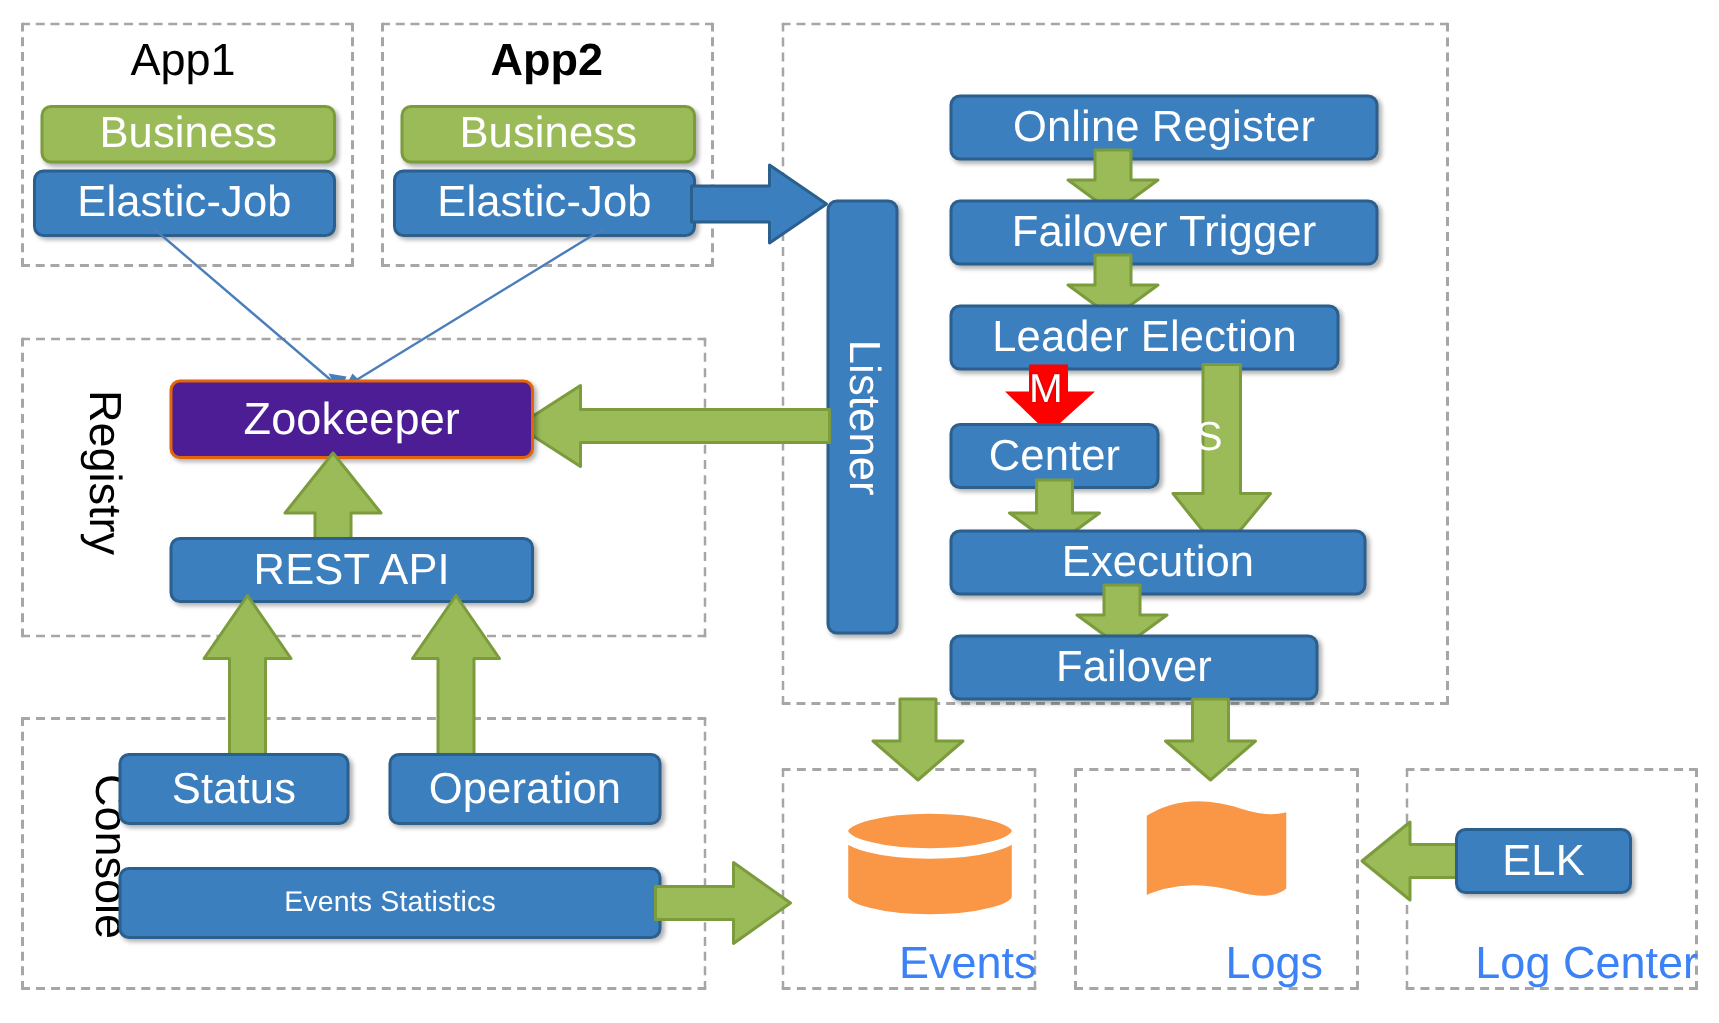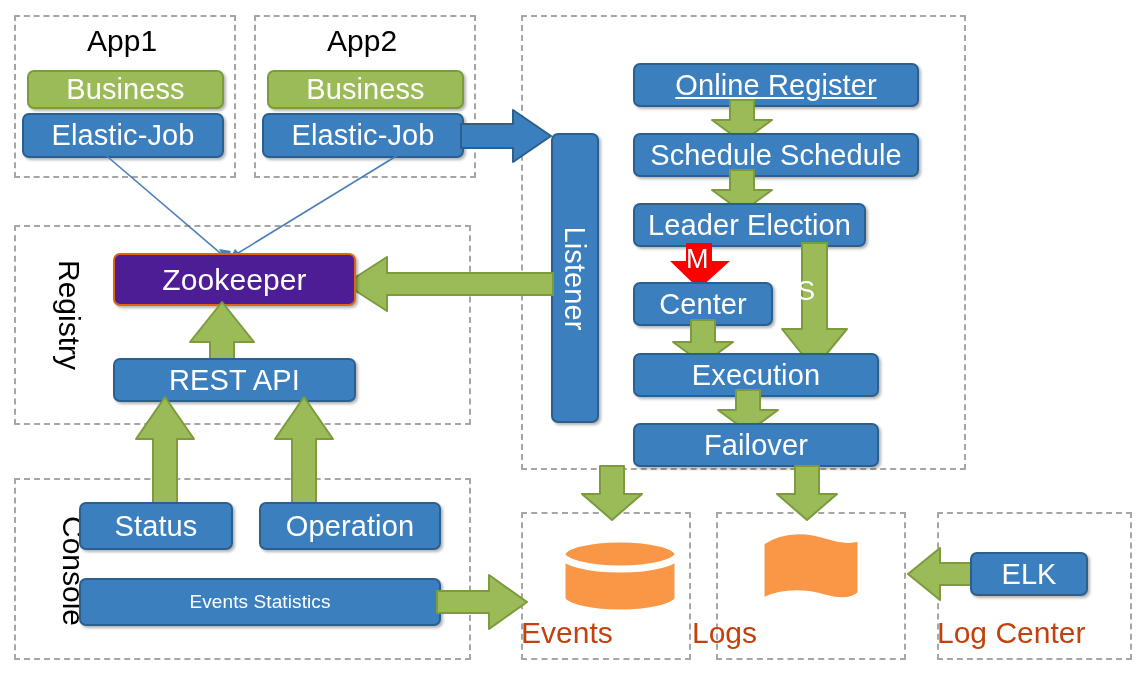--- a/index.html
+++ b/index.html
@@ -23,42 +23,42 @@
 
   
   .node.vtext span{transform:rotate(90deg);display:block;}
 
   
   .arw{position:absolute;}
   .arw svg{display:block;overflow:visible;}
 
   
   .icon{position:absolute;}
-  .iconlabel{position:absolute;color:#c2410c;font-size:30px;line-height:1;white-space:nowrap;text-align:left;}
+  .iconlabel{position:absolute;color:#3b82f6;font-size:30px;line-height:1;white-space:nowrap;text-align:right;margin-top:10px;}
 
   
   .mbadge{position:absolute;color:#fff;font-size:27px;line-height:1;z-index:6;text-shadow:0 0 2px rgba(0,0,0,.25);}
   .slabel{position:absolute;color:#fff;font-size:27px;line-height:1;z-index:6;}
 </style>
 </head>
 <body>
 
 <div id="stage">
 
   <div class="group" style="left:14px;top:15px;width:222px;height:163px;"></div>
   <div class="group" style="left:254px;top:15px;width:222px;height:163px;"></div>
   <div class="group" style="left:521px;top:15px;width:445px;height:455px;"></div>
   <div class="group" style="left:14px;top:225px;width:457px;height:200px;"></div>
   <div class="group" style="left:14px;top:478px;width:457px;height:182px;"></div>
   <div class="group" style="left:521px;top:512px;width:170px;height:148px;"></div>
   <div class="group" style="left:716px;top:512px;width:190px;height:148px;"></div>
   <div class="group" style="left:937px;top:512px;width:195px;height:148px;"></div>
 
   <div class="gcap" style="left:87px;top:26px;">App1</div>
-  <div class="gcap" style="left:327px;top:26px;">App2</div>
+  <div class="gcap" style="left:327px;top:26px;font-weight:bold;">App2</div>
   <div class="gcap vert" style="left:14px;top:300px;transform:rotate(90deg);">Registry</div>
   <div class="gcap vert" style="left:18px;top:556px;transform:rotate(90deg);">Console</div>
   <div class="iconlabel" style="left:521px;top:618px;width:170px;">Events</div>
   <div class="iconlabel" style="left:692px;top:618px;width:190px;">Logs</div>
   <div class="iconlabel" style="left:937px;top:618px;width:195px;">Log Center</div>
 
   <div class="node green" style="left:27px;top:70px;width:197px;height:39px;font-size:29px;">Business</div>
   <div class="node blue" style="left:22px;top:113px;width:202px;height:45px;font-size:29px;">Elastic-Job</div>
 
   <div class="node green" style="left:267px;top:70px;width:197px;height:39px;font-size:29px;">Business</div>
@@ -80,37 +80,37 @@
     <svg width="180" height="115" viewBox="0 0 180 115">
       <line x1="178" y1="2" x2="5" y2="108" stroke="#4a7ebb" stroke-width="1.6"></line>
       <polygon points="3,112 10,99 17,106" fill="#4a7ebb"></polygon>
     </svg>
   </div>
 
   <div class="node blue vtext" style="left:551px;top:133px;width:48px;height:290px;font-size:29px;">
     <span>Listener</span>
   </div>
 
-  <div class="node blue" style="left:633px;top:63px;width:286px;height:44px;font-size:29px;text-decoration:underline;">Online Register</div>
+  <div class="node blue" style="left:633px;top:63px;width:286px;height:44px;font-size:29px;">Online Register</div>
 
   <div class="arw" style="left:708px;top:100px;width:68px;height:44px;">
     <svg width="68" height="44" viewBox="0 0 68 44">
       <polygon points="22,0 46,0 46,20 64,20 34,42 4,20 22,20" fill="#9bbb59" stroke="#7b9b3c" stroke-width="2" stroke-linejoin="round"></polygon>
     </svg>
   </div>
 
-  <div class="node blue" style="left:633px;top:133px;width:286px;height:44px;font-size:29px;">Schedule Schedule</div>
+  <div class="node blue" style="left:633px;top:133px;width:286px;height:44px;font-size:29px;">Failover Trigger</div>
 
   <div class="arw" style="left:708px;top:170px;width:68px;height:44px;">
     <svg width="68" height="44" viewBox="0 0 68 44">
       <polygon points="22,0 46,0 46,20 64,20 34,42 4,20 22,20" fill="#9bbb59" stroke="#7b9b3c" stroke-width="2" stroke-linejoin="round"></polygon>
     </svg>
   </div>
 
-  <div class="node blue" style="left:633px;top:203px;width:233px;height:44px;font-size:29px;">Leader Election</div>
+  <div class="node blue" style="left:633px;top:203px;width:260px;height:44px;font-size:29px;">Leader Election</div>
 
   <div class="arw" style="left:668px;top:243px;width:66px;height:48px;">
     <svg width="66" height="48" viewBox="0 0 66 48">
       <polygon points="18,0 44,0 44,18 62,18 31,46 2,18 18,18" fill="#ff0000"></polygon>
     </svg>
   </div>
   <div class="mbadge" style="left:686px;top:246px;">M</div>
 
   <div class="node blue" style="left:633px;top:282px;width:140px;height:44px;font-size:29px;">Center</div>
 
@@ -120,21 +120,21 @@
     </svg>
   </div>
   <div class="slabel" style="left:797px;top:278px;">S</div>
 
   <div class="arw" style="left:669px;top:320px;width:68px;height:46px;">
     <svg width="68" height="46" viewBox="0 0 68 46">
       <polygon points="22,0 46,0 46,22 64,22 34,44 4,22 22,22" fill="#9bbb59" stroke="#7b9b3c" stroke-width="2" stroke-linejoin="round"></polygon>
     </svg>
   </div>
 
-  <div class="node blue" style="left:633px;top:353px;width:246px;height:44px;font-size:29px;">Execution</div>
+  <div class="node blue" style="left:633px;top:353px;width:278px;height:44px;font-size:29px;">Execution</div>
 
   <div class="arw" style="left:714px;top:390px;width:68px;height:44px;">
     <svg width="68" height="44" viewBox="0 0 68 44">
       <polygon points="22,0 46,0 46,20 64,20 34,42 4,20 22,20" fill="#9bbb59" stroke="#7b9b3c" stroke-width="2" stroke-linejoin="round"></polygon>
     </svg>
   </div>
 
   <div class="node blue" style="left:633px;top:423px;width:246px;height:44px;font-size:29px;">Failover</div>
 
   <div class="arw" style="left:343px;top:255px;width:212px;height:58px;">

